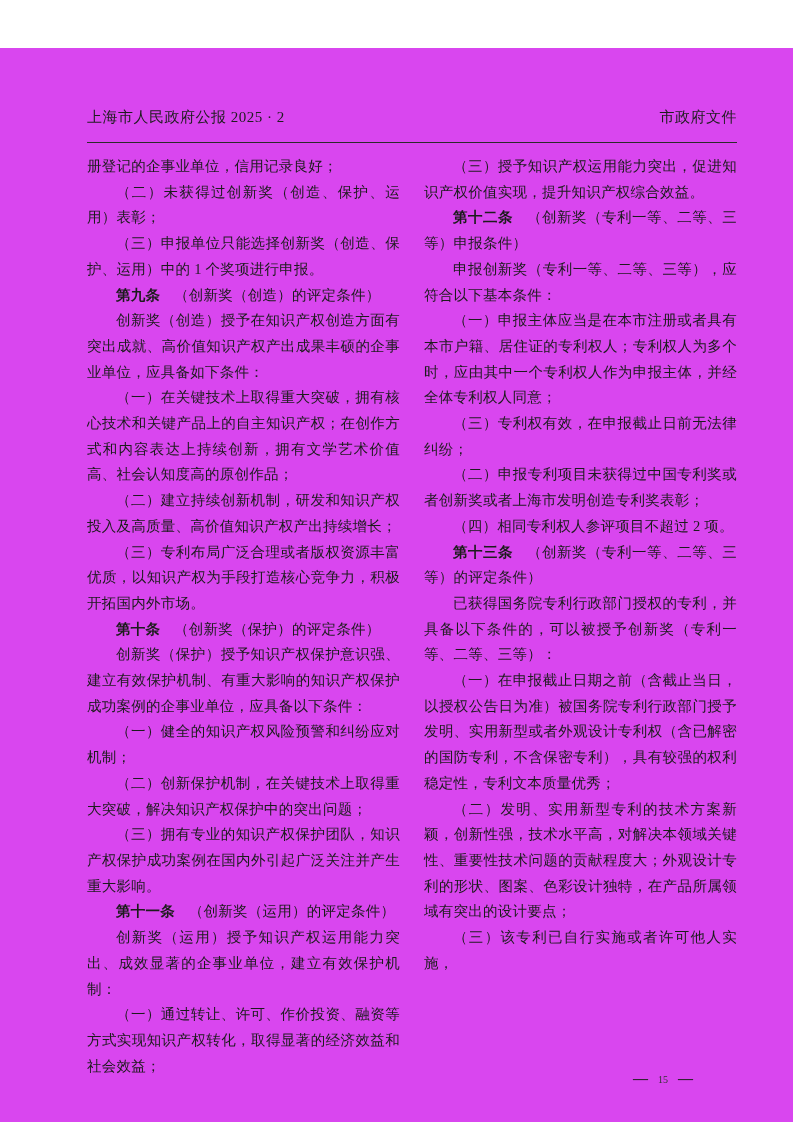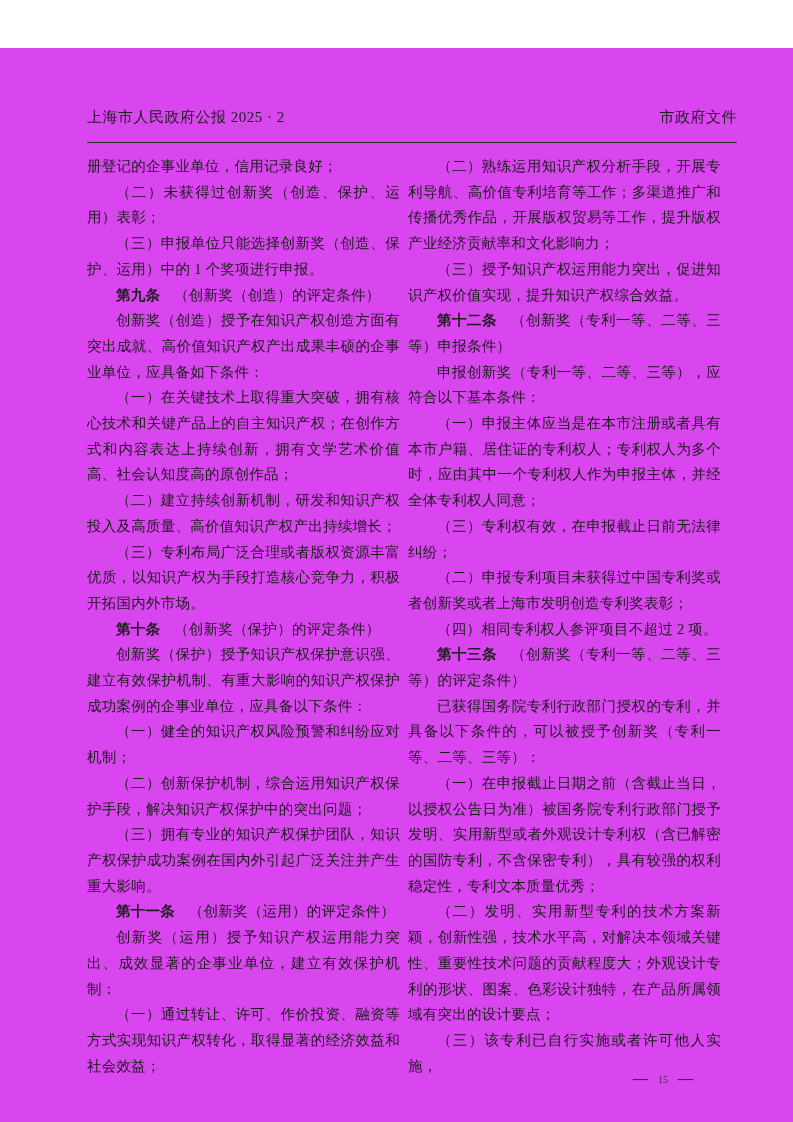--- a/index.html
+++ b/index.html
@@ -36,21 +36,21 @@
     top: 94px;
     border-top: 1.5px solid #2b2b2b;
     height: 0;
   }
   .content {
     position: absolute;
     left: 87px;
     top: 106px;
     width: 650px;
     display: flex;
-    gap: 8px;
+    gap: 24px;
   }
   .column {
     width: 313px;
   }
   .para {
     margin: 0;
     font-size: 14.5px;
     line-height: 25.7px;
     letter-spacing: 0.25px;
     text-align: justify;
@@ -100,28 +100,27 @@
         <p class="para indent">（二）未获得过创新奖（创造、保护、运用）表彰；</p>
         <p class="para indent">（三）申报单位只能选择创新奖（创造、保护、运用）中的 1 个奖项进行申报。</p>
         <p class="para indent"><b class="article-term">第九条</b><span>（创新奖（创造）的评定条件）</span></p>
         <p class="para indent">创新奖（创造）授予在知识产权创造方面有突出成就、高价值知识产权产出成果丰硕的企事业单位，应具备如下条件：</p>
         <p class="para indent">（一）在关键技术上取得重大突破，拥有核心技术和关键产品上的自主知识产权；在创作方式和内容表达上持续创新，拥有文学艺术价值高、社会认知度高的原创作品；</p>
         <p class="para indent">（二）建立持续创新机制，研发和知识产权投入及高质量、高价值知识产权产出持续增长；</p>
         <p class="para indent">（三）专利布局广泛合理或者版权资源丰富优质，以知识产权为手段打造核心竞争力，积极开拓国内外市场。</p>
         <p class="para indent"><b class="article-term">第十条</b><span>（创新奖（保护）的评定条件）</span></p>
         <p class="para indent">创新奖（保护）授予知识产权保护意识强、建立有效保护机制、有重大影响的知识产权保护成功案例的企事业单位，应具备以下条件：</p>
         <p class="para indent">（一）健全的知识产权风险预警和纠纷应对机制；</p>
-        <p class="para indent">（二）创新保护机制，综合运用知识产权保护手段，解决知识产权保护中的突出问题；</p>
+        <p class="para indent">（二）创新保护机制，在关键技术上取得重大突破，解决知识产权保护中的突出问题；</p>
         <p class="para indent">（三）拥有专业的知识产权保护团队，知识产权保护成功案例在国内外引起广泛关注并产生重大影响。</p>
         <p class="para indent"><b class="article-term">第十一条</b><span>（创新奖（运用）的评定条件）</span></p>
         <p class="para indent">创新奖（运用）授予知识产权运用能力突出、成效显著的企事业单位，建立有效保护机制：</p>
         <p class="para indent">（一）通过转让、许可、作价投资、融资等方式实现知识产权转化，取得显著的经济效益和社会效益；</p>
       </div>
     <div class="column">
-        <p class="para indent">（二）熟练运用知识产权分析手段，开展专利导航、高价值专利培育等工作；多渠道推广和传播优秀作品，开展版权贸易等工作，提升版权产业经济贡献率和文化影响力；</p>
         <p class="para indent">（三）授予知识产权运用能力突出，促进知识产权价值实现，提升知识产权综合效益。</p>
         <p class="para indent"><b class="article-term">第十二条</b><span>（创新奖（专利一等、二等、三等）申报条件）</span></p>
         <p class="para indent">申报创新奖（专利一等、二等、三等），应符合以下基本条件：</p>
         <p class="para indent">（一）申报主体应当是在本市注册或者具有本市户籍、居住证的专利权人；专利权人为多个时，应由其中一个专利权人作为申报主体，并经全体专利权人同意；</p>
         <p class="para indent">（三）专利权有效，在申报截止日前无法律纠纷；</p>
         <p class="para indent">（二）申报专利项目未获得过中国专利奖或者创新奖或者上海市发明创造专利奖表彰；</p>
         <p class="para indent">（四）相同专利权人参评项目不超过 2 项。</p>
         <p class="para indent"><b class="article-term">第十三条</b><span>（创新奖（专利一等、二等、三等）的评定条件）</span></p>
         <p class="para indent">已获得国务院专利行政部门授权的专利，并具备以下条件的，可以被授予创新奖（专利一等、二等、三等）：</p>
         <p class="para indent">（一）在申报截止日期之前（含截止当日，以授权公告日为准）被国务院专利行政部门授予发明、实用新型或者外观设计专利权（含已解密的国防专利，不含保密专利），具有较强的权利稳定性，专利文本质量优秀；</p>

